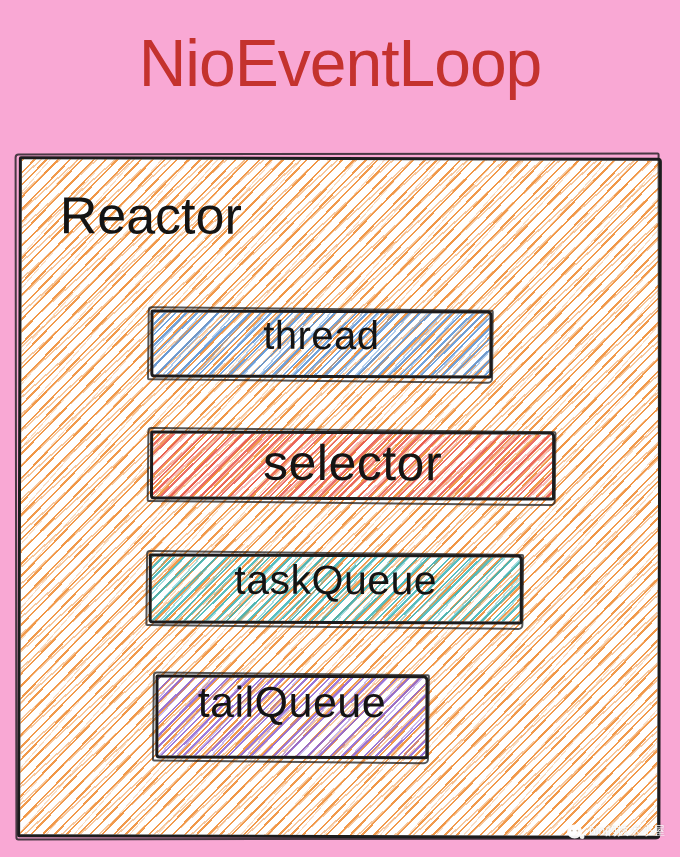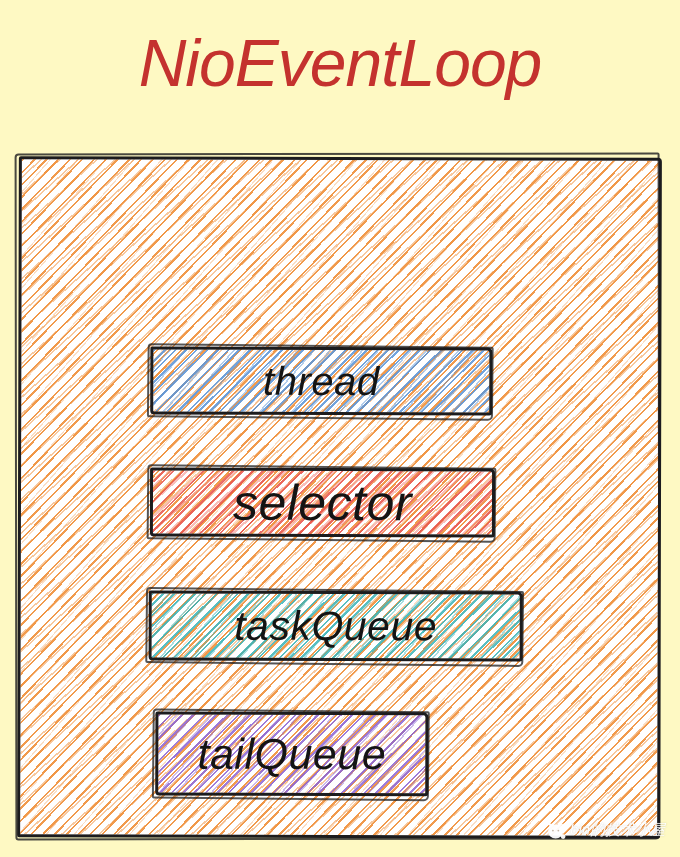--- a/index.html
+++ b/index.html
@@ -8,22 +8,21 @@
     background: #ffffff;
     width: 680px;
     height: 857px;
     overflow: hidden;
     font-family: "Liberation Sans", sans-serif;
   }
   .stage {
     position: relative;
     width: 680px;
     height: 857px;
-    background: #fef9c3;
-    font-style: italic;
+    background: #f9a8d4;
   }
 
   
   .diagram-title {
     position: absolute;
     top: 26px;
     left: 0;
     width: 100%;
     text-align: center;
     font-size: 66px;
@@ -77,24 +76,22 @@
     color: #141414;
     letter-spacing: 0px;
   }
 
   
   .bar {
     position: absolute;
     box-sizing: border-box;
     border: 3px solid #1c1c1e;
     display: flex;
-    align-items: center;
     justify-content: center;
     border-radius: 2px 5px 3px 4px;
-    margin-top: 37px;
   }
   
   .bar::before {
     content: "";
     position: absolute;
     inset: -5px -4px -7px -6px;
     border: 2px solid rgba(28,28,30,0.75);
     border-radius: 4px 2px 5px 2px;
     transform: rotate(0.45deg);
     pointer-events: none;
@@ -113,21 +110,21 @@
       repeating-linear-gradient(135deg,
         rgba(95,151,216,0.88) 0px, rgba(95,151,216,0.88) 1.8px,
         transparent 1.8px, transparent 7.5px),
       repeating-linear-gradient(131.5deg,
         rgba(95,151,216,0.48) 0px, rgba(95,151,216,0.48) 1.5px,
         transparent 1.5px, transparent 12px);
   }
   .bar-thread .bar-label { font-size: 40px; }
 
   .bar-selector {
-    left: 129px; top: 271px; width: 345px; height: 69px;
+    left: 129px; top: 271px; width: 405px; height: 69px;
     background-image:
       repeating-linear-gradient(135deg,
         rgba(232,86,78,0.85) 0px, rgba(232,86,78,0.85) 1.8px,
         transparent 1.8px, transparent 7px),
       repeating-linear-gradient(138deg,
         rgba(244,138,128,0.55) 0px, rgba(244,138,128,0.55) 2.2px,
         transparent 2.2px, transparent 11px);
   }
   .bar-selector .bar-label { font-size: 50px; }
 
@@ -158,35 +155,36 @@
   
   .watermark {
     position: absolute;
     right: -8px;
     bottom: -4px;
     display: flex;
     align-items: center;
     gap: 4px;
     z-index: 5;
     color: rgba(255,255,255,0.95);
-    font-size: 15px;
+    font-size: 12px;
     text-shadow: 0 0 2px rgba(120,120,120,0.35);
     white-space: nowrap;
   }
   .watermark svg { display: block; }
 </style>
 </head>
 <body>
 
 <div class="stage">
 
   <h1 class="diagram-title">NioEventLoop</h1>
 
   <div class="reactor-box">
 
+    <div class="reactor-label">Reactor</div>
 
     <div class="bar bar-thread">
       <span class="bar-label">thread</span>
     </div>
 
     <div class="bar bar-selector">
       <span class="bar-label">selector</span>
     </div>
 
     <div class="bar bar-taskQueue">

